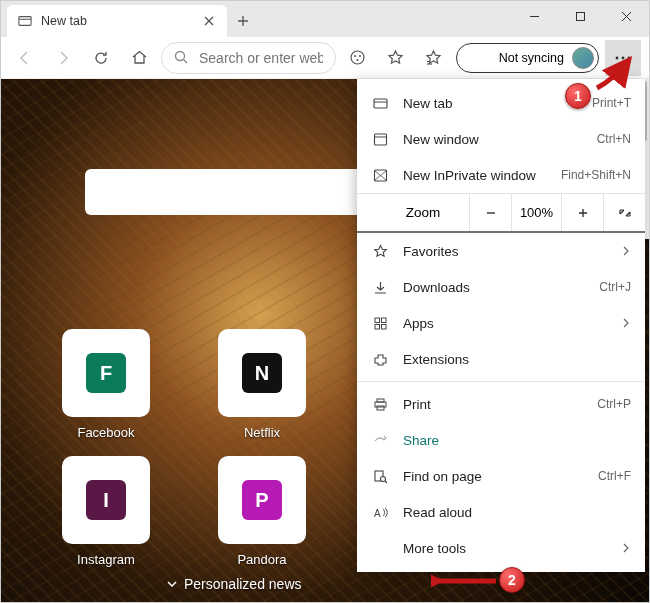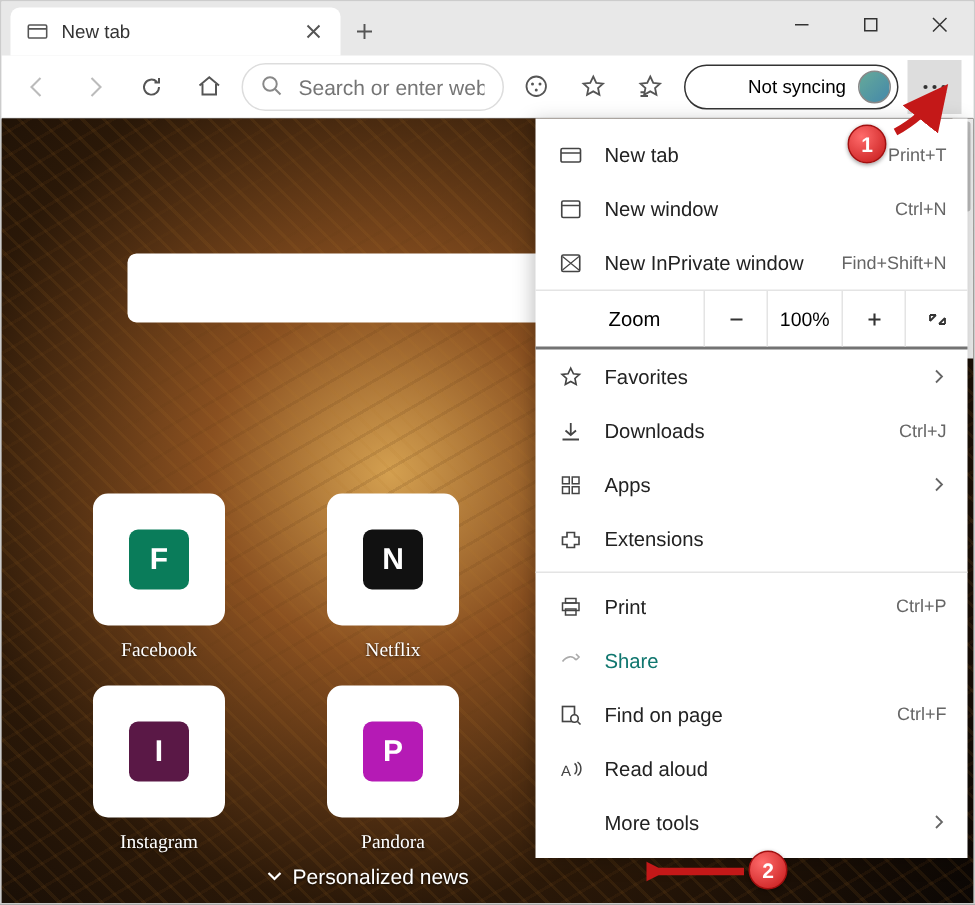--- a/index.html
+++ b/index.html
@@ -22,22 +22,22 @@
 .avatar{width:22px;height:22px;border-radius:50%;background:linear-gradient(135deg,#6a9,#48a);border:1px solid #888;}
 .more-btn{width:36px;height:36px;background:#ddd;display:flex;align-items:center;justify-content:center;border-radius:0;cursor:pointer;}
 .content{position:relative;height:525px;background:#1a1410;}
 .bg{position:absolute;inset:0;background:radial-gradient(circle at 40% 45%,#d4a050 0%,#8a5020 25%,#2a1808 60%,#0a0604 100%);}
 .bg::before{content:"";position:absolute;inset:0;background:repeating-linear-gradient(45deg,transparent 0,transparent 8px,rgba(180,120,40,0.1) 8px,rgba(180,120,40,0.1) 10px),repeating-linear-gradient(-30deg,transparent 0,transparent 12px,rgba(100,60,20,0.15) 12px,rgba(100,60,20,0.15) 14px);}
 .ntp-search{position:absolute;top:90px;left:50%;transform:translateX(-50%);width:480px;height:46px;background:#fff;border-radius:6px;}
 .tiles{position:absolute;top:250px;left:40px;display:grid;grid-template-columns:repeat(2,130px);gap:16px 26px;}
 .tile{text-align:center;}
 .tile-box{width:88px;height:88px;background:#fff;border-radius:10px;display:flex;align-items:center;justify-content:center;margin:0 auto 8px;}
 .tile-letter{width:40px;height:40px;border-radius:6px;display:flex;align-items:center;justify-content:center;color:#fff;font-weight:600;font-size:20px;}
-.tile-label{color:#fff;font-size:13px;text-shadow:0 1px 2px rgba(0,0,0,0.8);font-family:Liberation Serif, serif;}
-.personalize{position:absolute;bottom:12px;left:176px;color:#fff;font-size:14px;display:flex;align-items:center;gap:6px;text-shadow:0 1px 2px rgba(0,0,0,0.8);margin-top:16px;}
+.tile-label{color:#fff;font-size:13px;text-shadow:0 1px 2px rgba(0,0,0,0.8);}
+.personalize{position:absolute;bottom:12px;left:165px;color:#fff;font-size:14px;display:flex;align-items:center;gap:6px;text-shadow:0 1px 2px rgba(0,0,0,0.8);margin-top:16px;}
 .menu{position:absolute;top:78px;right:4px;width:288px;background:#fff;box-shadow:-2px 2px 12px rgba(0,0,0,0.25);z-index:10;padding:6px 0;max-height:525px;}
 .mrow{height:36px;display:flex;align-items:center;padding:0 14px;gap:14px;cursor:pointer;font-size:13.5px;color:#222;}
 .mrow .micon{width:18px;display:flex;align-items:center;justify-content:center;color:#444;}
 .mrow .mlabel{flex:1;}
 .mrow .mshort{color:#666;font-size:12px;}
 .mrow .mchev{color:#666;}
 .mrow.disabled{color:#0f766e;}
 .mrow.disabled .micon{color:#aaa;}
 .msep{height:1px;background:#e4e4e4;margin:4px 0;}
 .zoom-row{height:40px;display:flex;align-items:center;border-top:1px solid #e4e4e4;border-bottom:2px solid #737373;}

